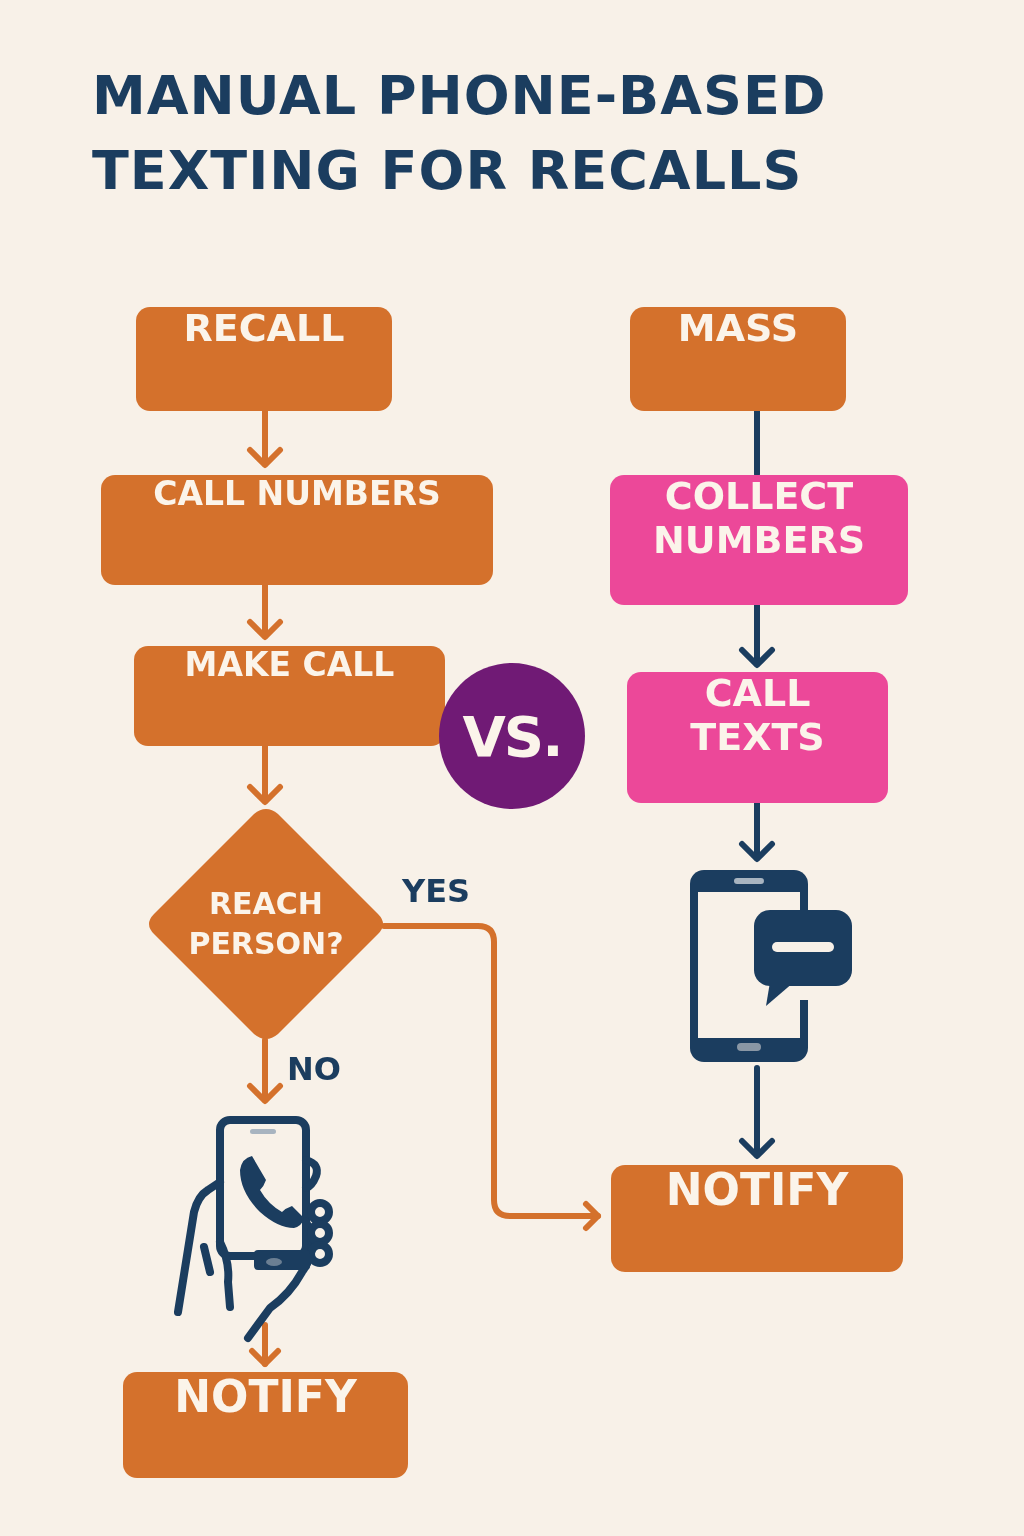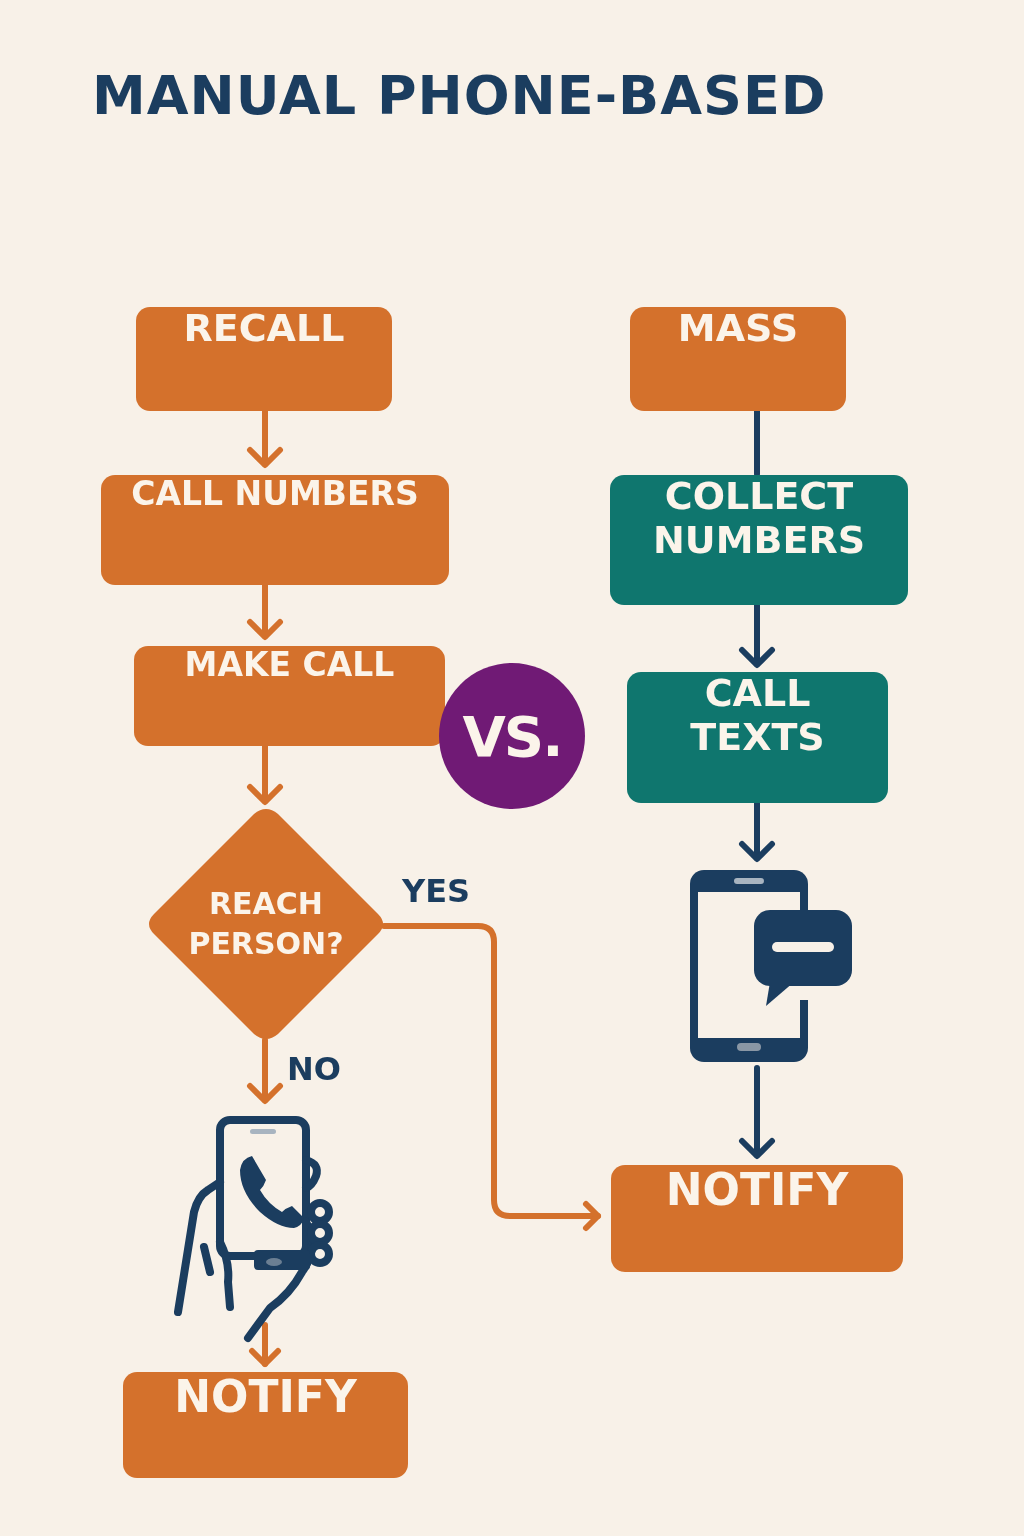--- a/index.html
+++ b/index.html
@@ -32,21 +32,21 @@
       display: flex;
       justify-content: center;
       text-align: center;
       color: #fbf4ea;
       font-weight: bold;
       border-radius: 14px;
       box-sizing: border-box;
       line-height: 1.15;
     }
     .orange { background: #d4712c; }
-    .navy { background: #0f766e; }
+    .navy { background: #ec4899; }
     .vs {
       position: absolute;
       left: 439px;
       top: 663px;
       width: 146px;
       height: 146px;
       border-radius: 50%;
       background: #701a75;
       color: #fbf4ea;
       font-weight: bold;
@@ -93,20 +93,21 @@
     }
     .icon {
       position: absolute;
     }
   </style>
 </head>
 <body>
 
 <h1 class="title">
   <span>MANUAL PHONE-BASED</span>
+  <span>TEXTING FOR RECALLS</span>
 </h1>
 
 <svg class="connectors" viewBox="0 0 1024 1536">
   <g fill="none" stroke="#d4712c" stroke-width="6" stroke-linecap="round" stroke-linejoin="round">
 
     <line x1="265" y1="410" x2="265" y2="464"></line>
     <polyline points="250,450 265,465 280,450"></polyline>
 
     <line x1="265" y1="585" x2="265" y2="636"></line>
     <polyline points="250,622 265,637 280,622"></polyline>
@@ -135,21 +136,21 @@
 
     <line x1="757" y1="1068" x2="757" y2="1155"></line>
     <polyline points="742,1141 757,1156 772,1141"></polyline>
   </g>
 </svg>
 
 <div class="box orange" style="left:136px; top:307px; width:256px; height:104px; font-size:38px;">
   <span>RECALL</span>
 </div>
 
-<div class="box orange" style="left:101px; top:475px; width:348px; height:110px; font-size:33px;">
+<div class="box orange" style="left:101px; top:475px; width:392px; height:110px; font-size:33px;">
   <span>CALL NUMBERS</span>
 </div>
 
 <div class="box orange" style="left:134px; top:646px; width:311px; height:100px; font-size:33px;">
   <span>MAKE CALL</span>
 </div>
 
 <div class="diamond-wrap">
   <svg width="240" height="232" viewBox="0 0 240 232">
     <path d="M 108 6 Q 120 -4 132 6 L 232 106 Q 242 116 232 126 L 132 226 Q 120 236 108 226 L 8 126 Q -2 116 8 106 Z" fill="#d4712c"></path>

